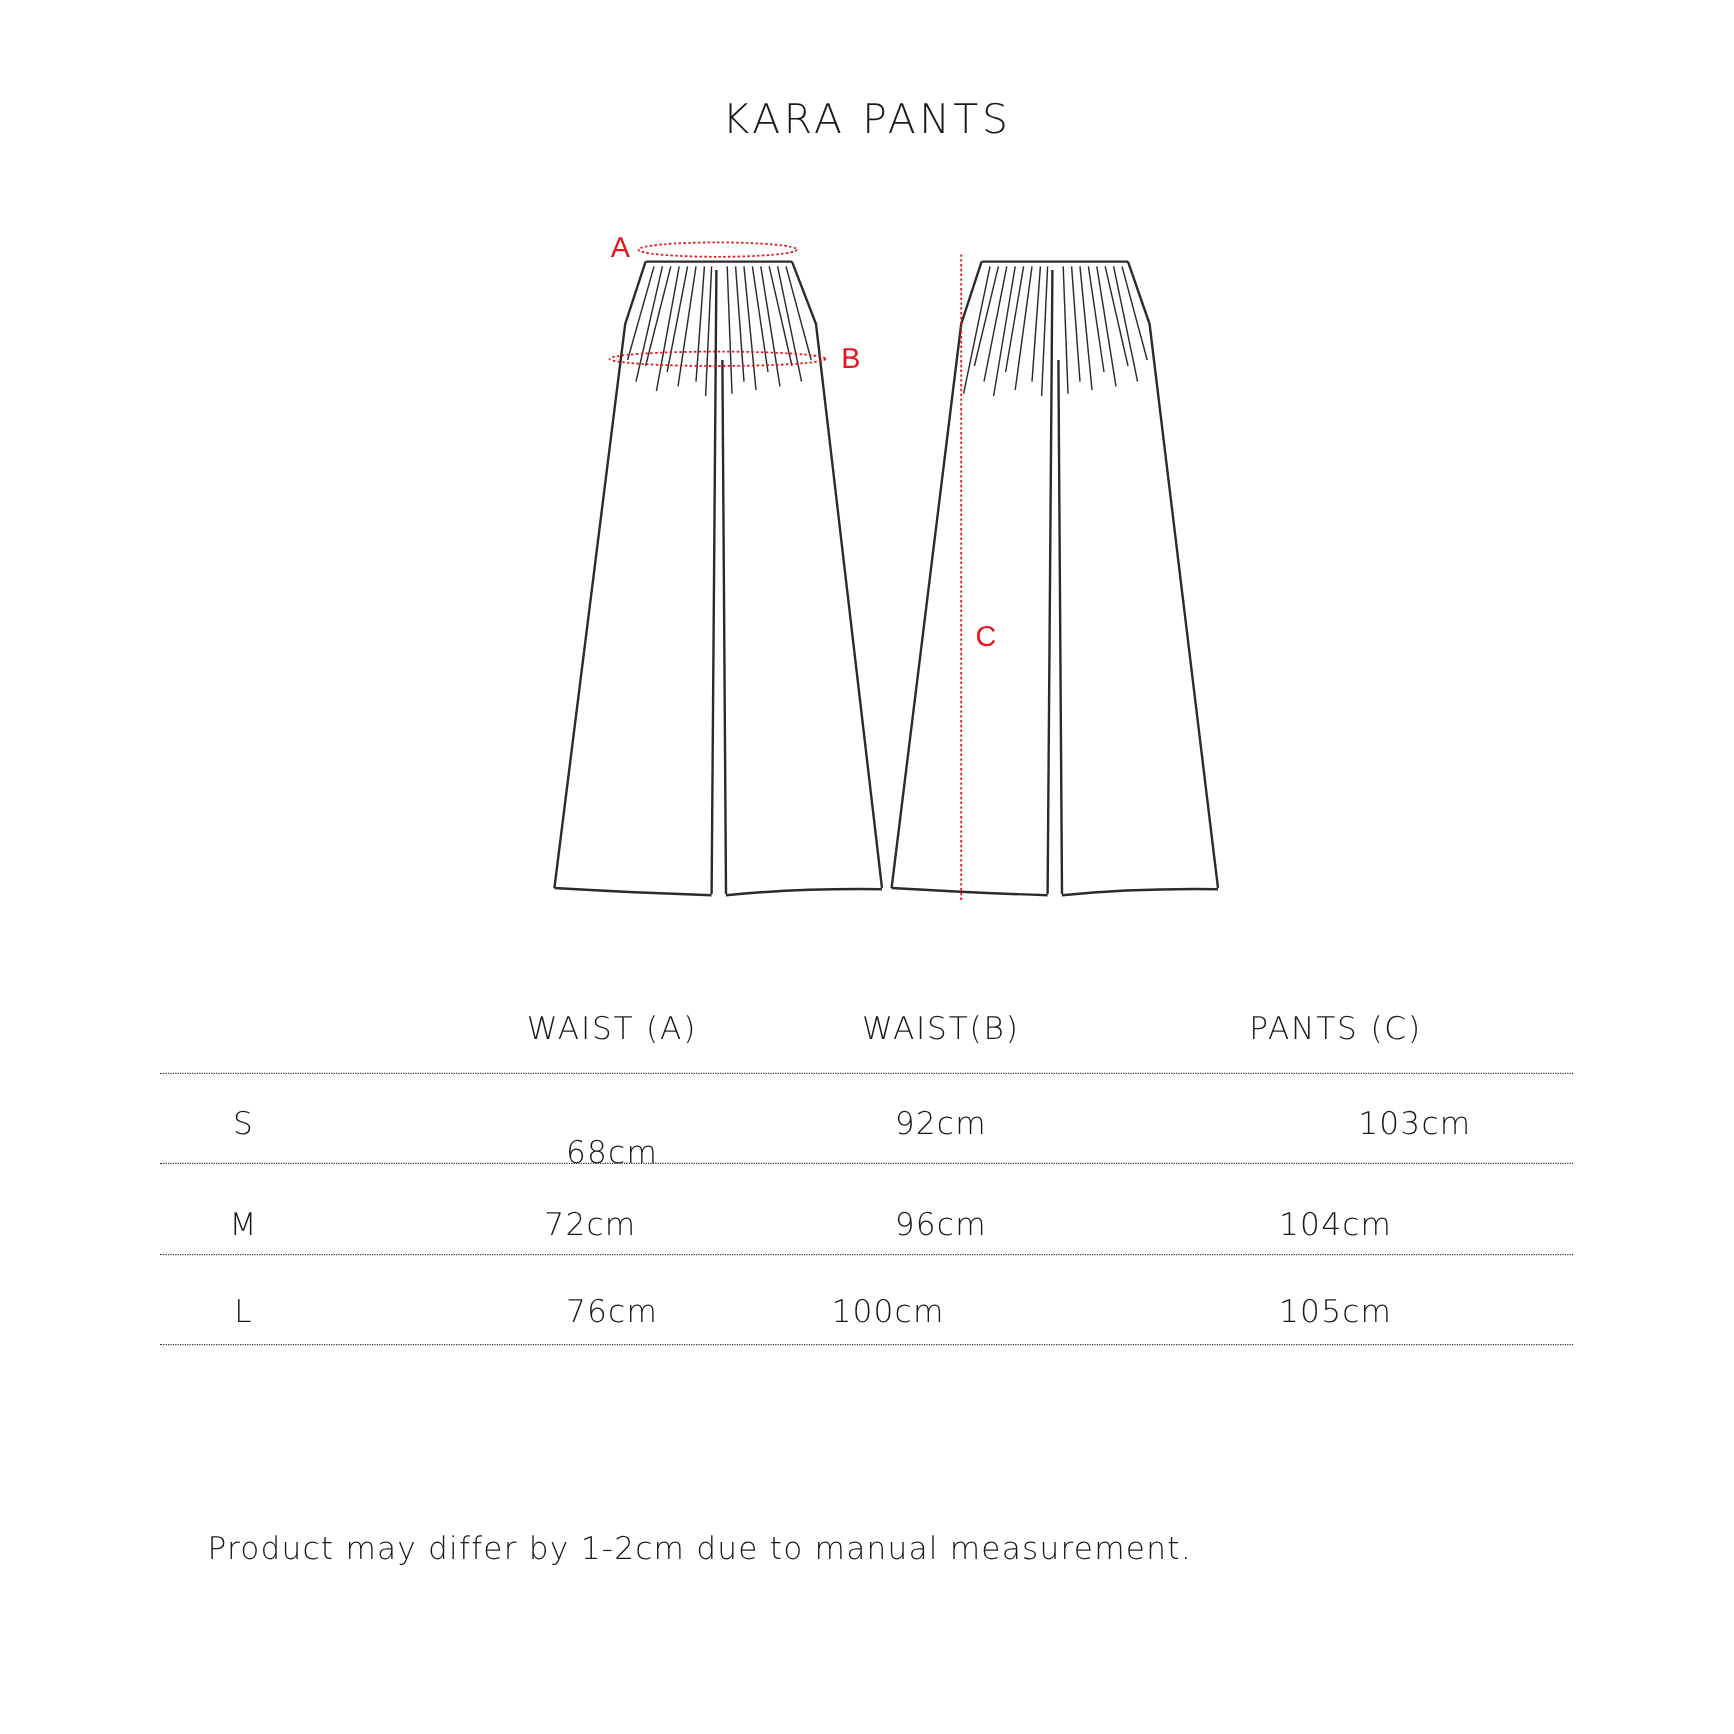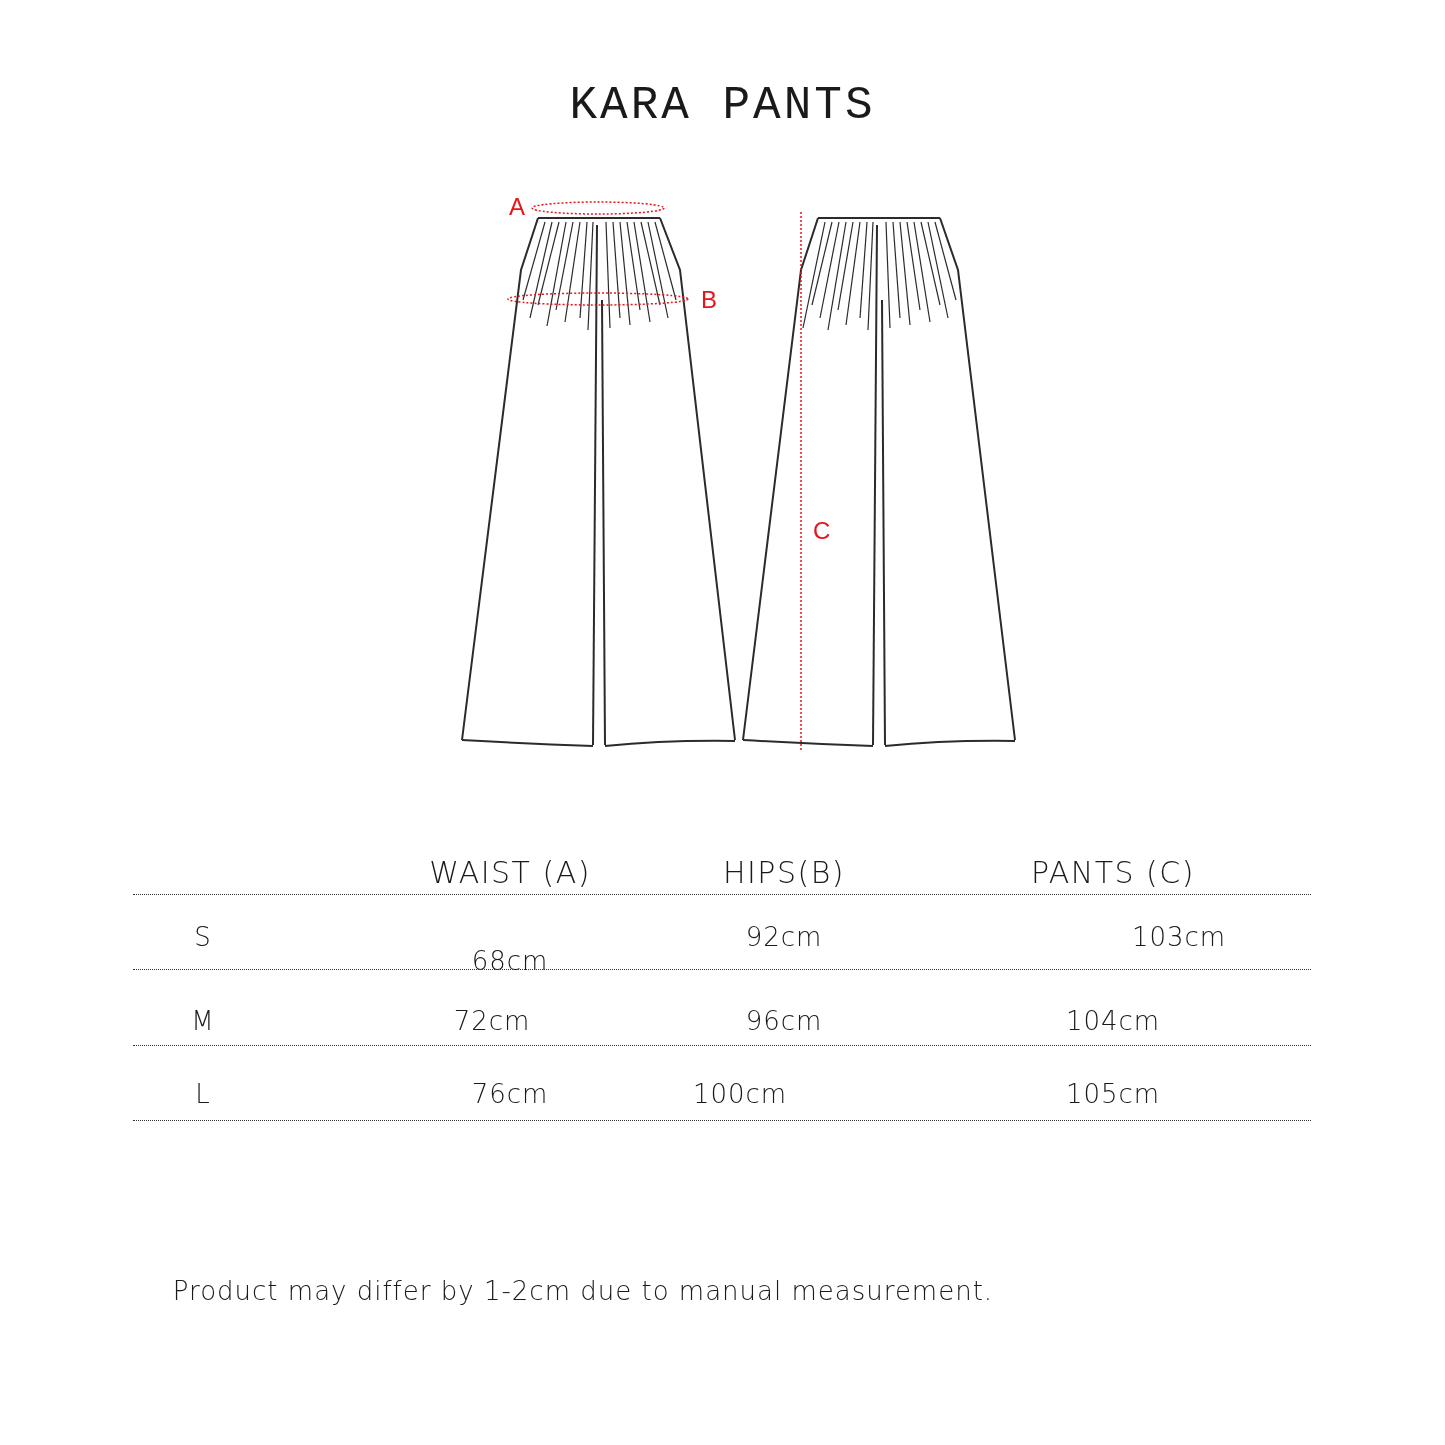--- a/index.html
+++ b/index.html
@@ -1,23 +1,23 @@
 <!DOCTYPE html>
 <html><head>
   <meta charset="utf-8">
   <style>
     html, body { margin: 0; padding: 0; background: #ffffff; }
     body { width: 1445px; height: 1445px; position: relative; overflow: hidden;
            font-family: "DejaVu Sans", sans-serif; color: #1a1a1a; }
     .title { position: absolute; top: 80px; left: 0; width: 1445px; text-align: center;
-             font-size: 46px; letter-spacing: 3px; font-weight: 300; font-family: Liberation Mono, monospace; }
+             font-size: 34px; letter-spacing: 3px; font-weight: 300; }
     .drawing { position: absolute; left: 0; top: 0; width: 1445px; height: 800px; }
     .lbl { position: absolute; font-family: "Liberation Sans", sans-serif; font-size: 24px; }
-    .col-head { position: absolute; top: 843px; font-size: 30px; letter-spacing: 1.5px; font-weight: 300;
-                transform: translateX(-50%); white-space: nowrap; margin-top: 12px; }
+    .col-head { position: absolute; top: 843px; font-size: 26px; letter-spacing: 1.5px; font-weight: 300;
+                transform: translateX(-50%); white-space: nowrap; }
     .cell { position: absolute; font-size: 26px; letter-spacing: 1px; transform: translateX(-50%);
             white-space: nowrap; font-weight: 300; }
     .rule { position: absolute; left: 133px; width: 1178px; border-top: 1.5px dotted #333; height: 0; }
     .note { position: absolute; top: 1276px; left: 0; width: 1166px; text-align: center;
             font-size: 26px; letter-spacing: 1px; font-weight: 300; }
   </style>
 </head>
 <body>
 
 <div class="title">KARA PANTS</div>
@@ -87,21 +87,21 @@
     <line x1="801" y1="212" x2="801" y2="752"></line>
   </g>
 </svg>
 
 <span class="lbl" style="left:509px;top:193px;color:#e8141c">A</span>
 <span class="lbl" style="left:701px;top:286px;color:#e8141c">B</span>
 <span class="lbl" style="left:813px;top:517px;color:#e8141c">C</span>
 
 <div>
   <span class="col-head" style="left:510px">WAIST (A)</span>
-  <span class="col-head" style="left:784px">HIPS(B)</span>
+  <span class="col-head" style="left:784px">WAIST(B)</span>
   <span class="col-head" style="left:1113px">PANTS (C)</span>
 
   <div class="rule" style="top:894px"></div>
 
   <div>
     <span class="cell" style="left:203px;top:922px">S</span>
     <span class="cell" style="left:510px;top:946px">68cm</span>
     <span class="cell" style="left:784px;top:922px">92cm</span>
     <span class="cell" style="left:1179px;top:922px">103cm</span>
   </div>

